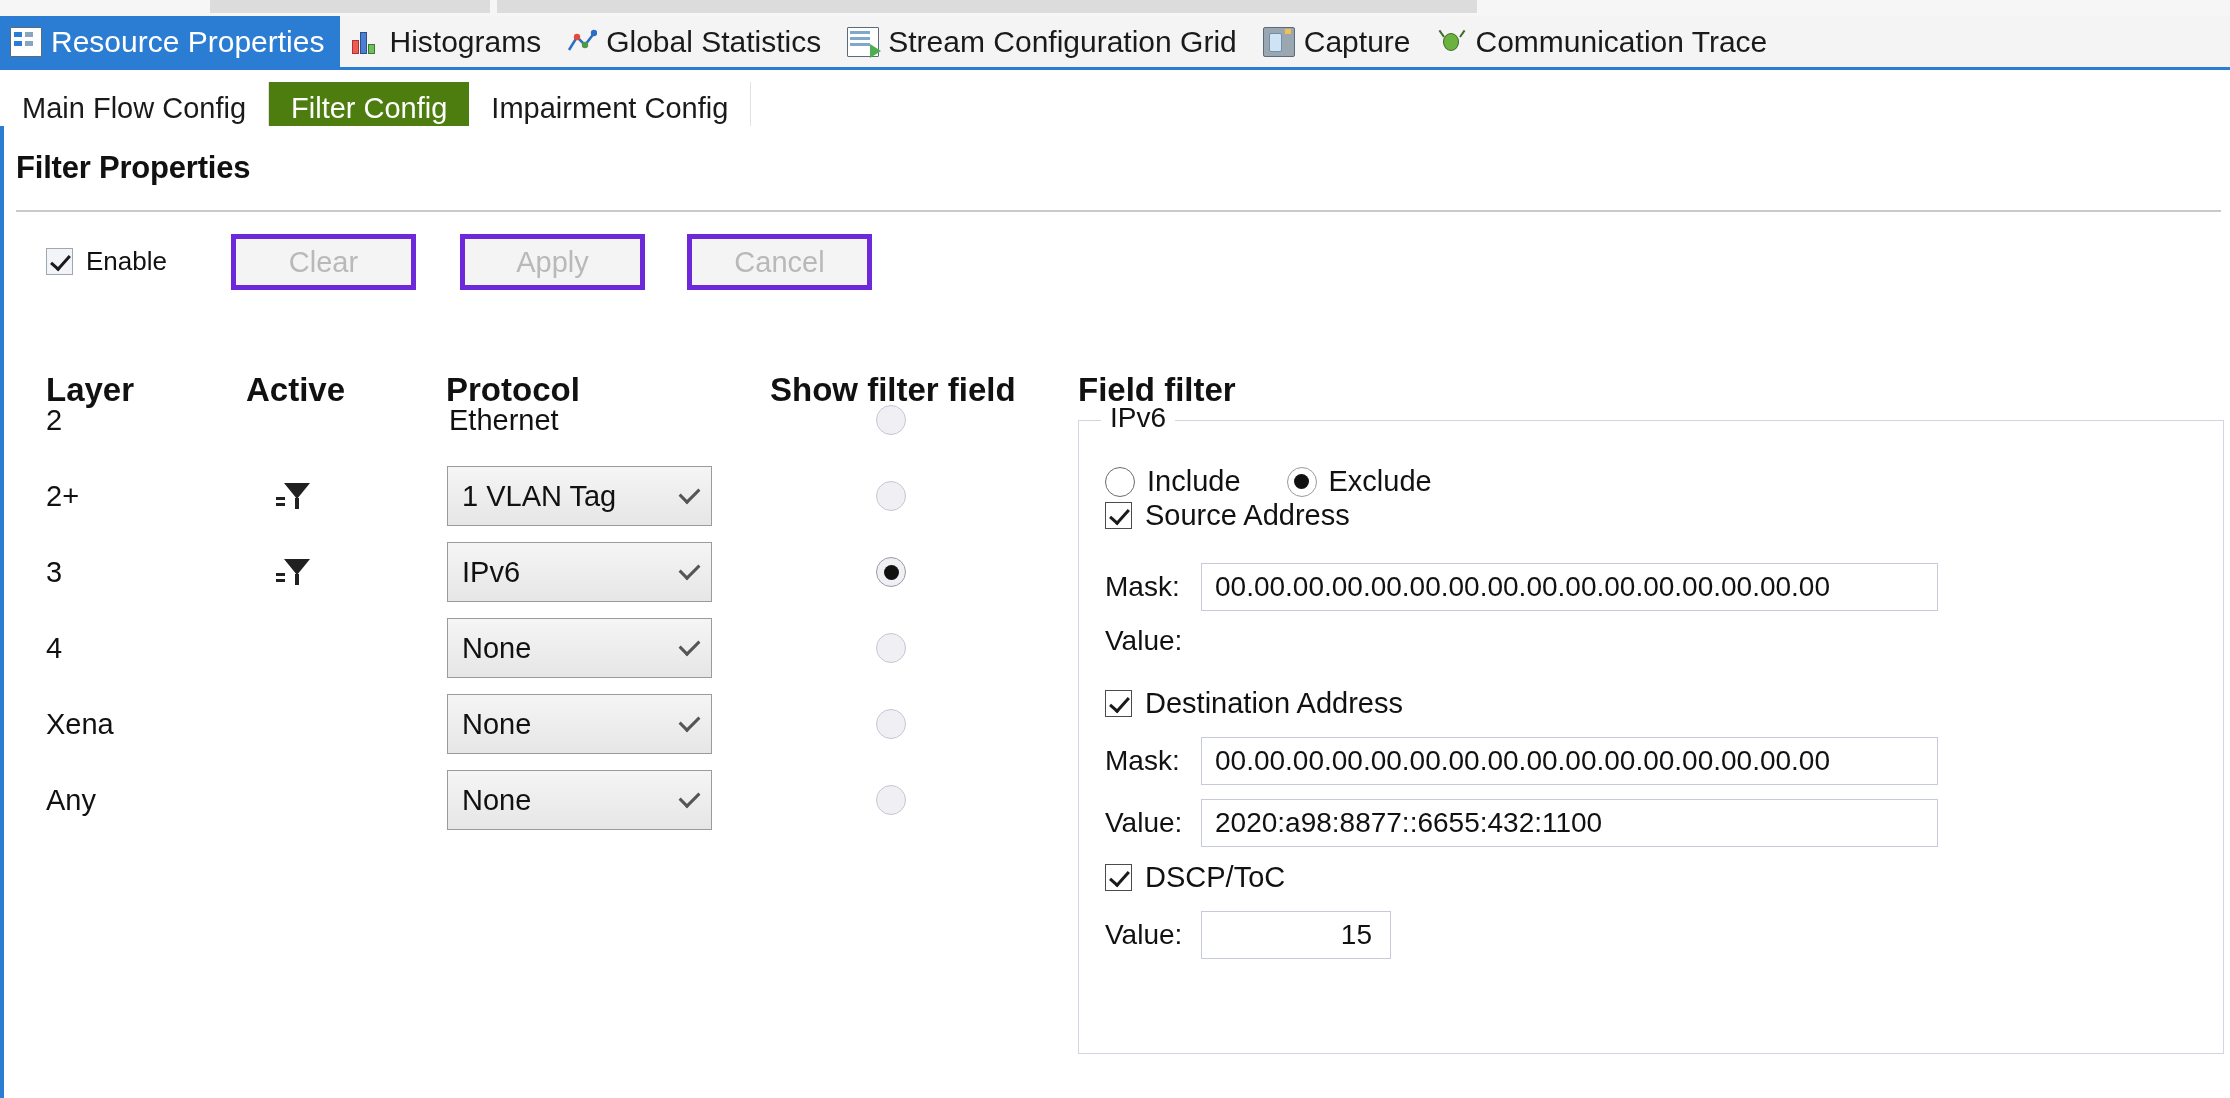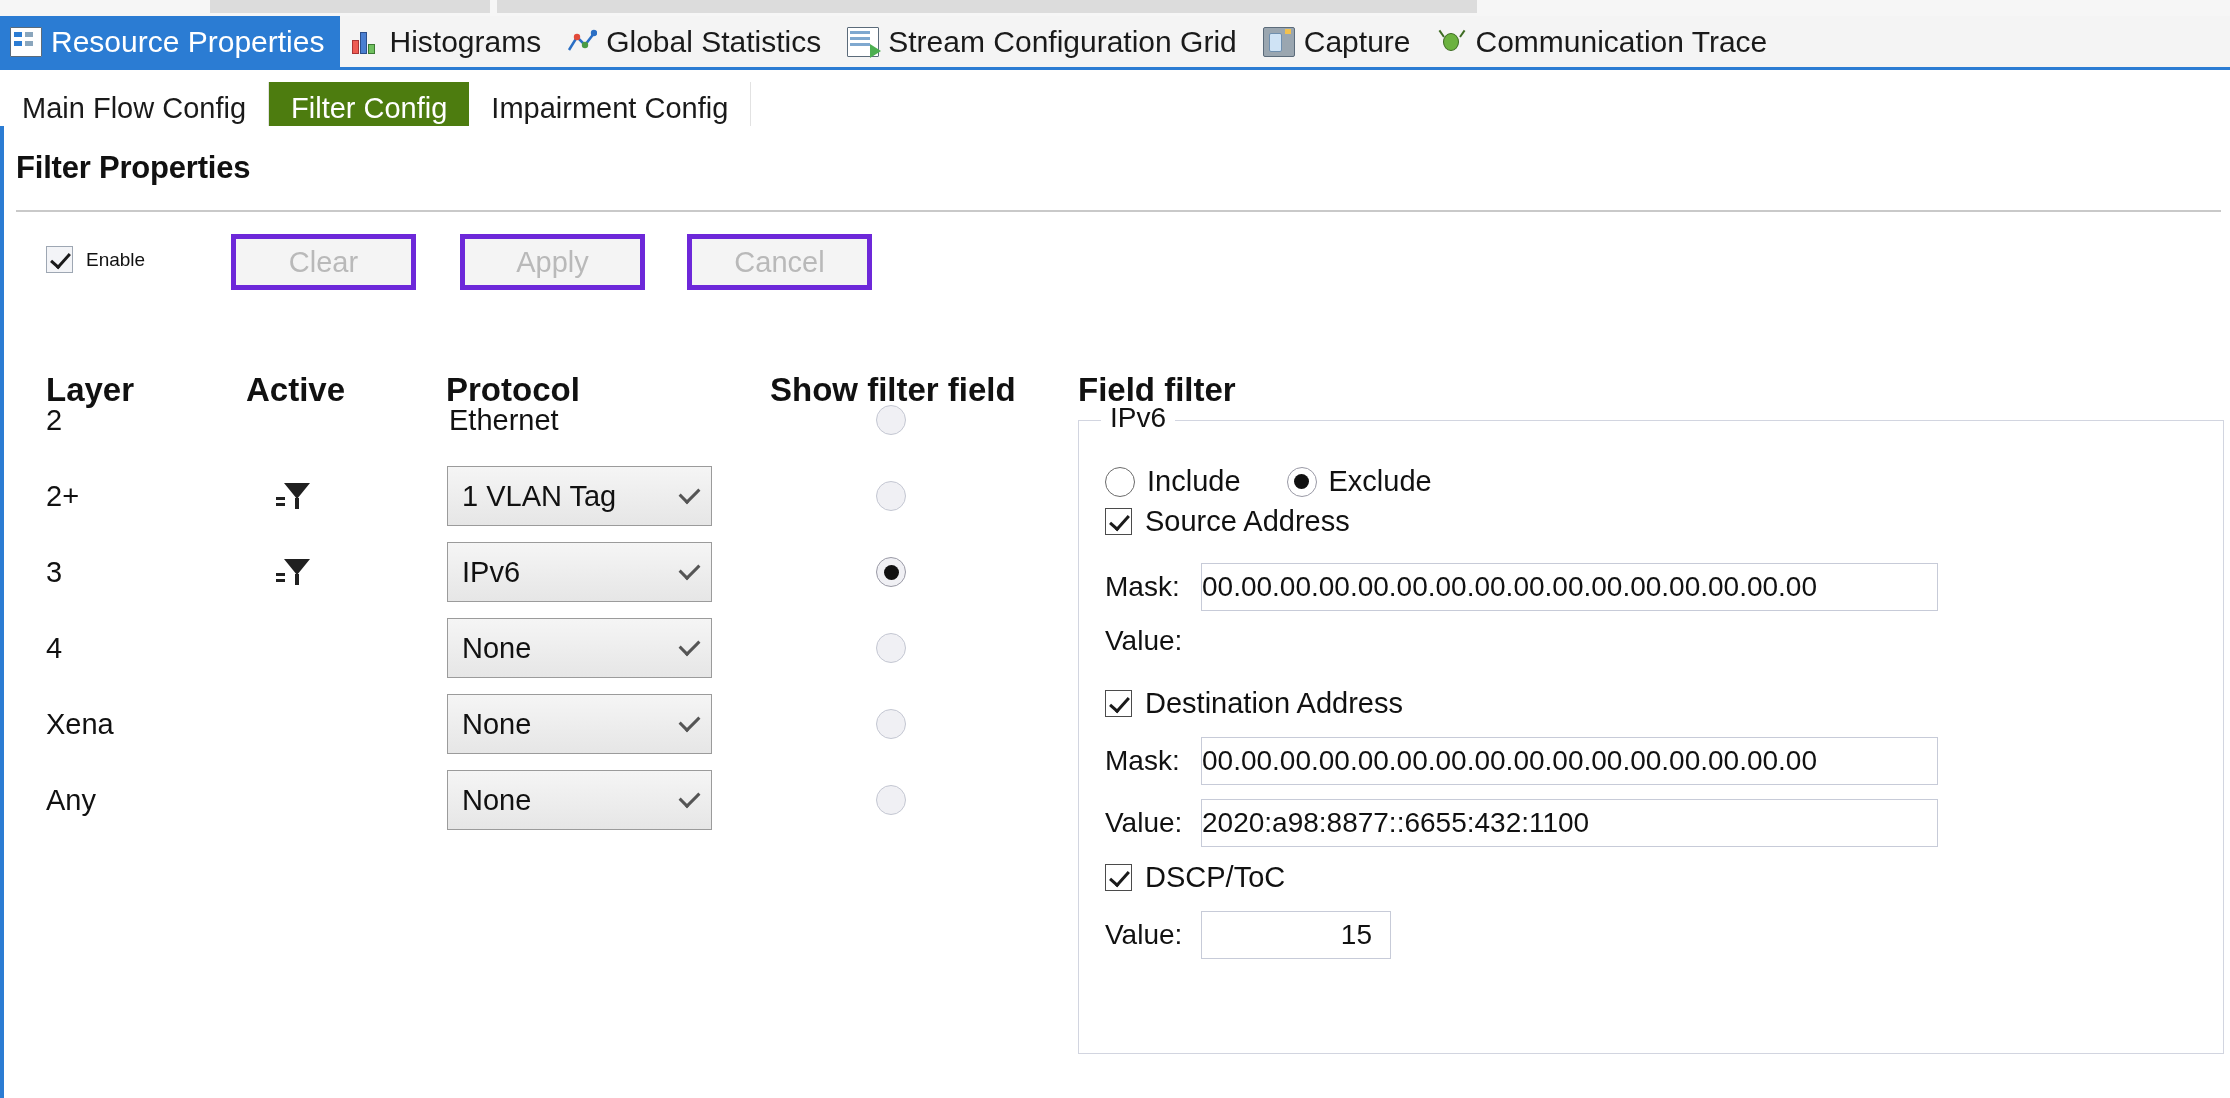--- a/index.html
+++ b/index.html
@@ -143,21 +143,21 @@
     width: 27px; height: 27px; box-sizing: border-box;
     border: 1.5px solid #9ea7b3; background: #f3f4f7;
     position: relative; flex: 0 0 27px;
   }
   .cb.dark { border-color:#4b4b4b; background:#ffffff; }
   .cb.checked::after {
     content: ""; position: absolute; left: 8px; top: 2px;
     width: 8px; height: 16px; border: solid #1a1a1a;
     border-width: 0 3px 3px 0; transform: rotate(42deg);
   }
-  .chk-label { font-size: 19px; color: #111; }
+  .chk-label { font-size: 26px; color: #111; }
 
   .btn {
     position: absolute; top: 0;
     height: 56px; width: 185px;
     box-sizing: border-box;
     border: 5px solid #6d28d9;
     background: #f4f4f4;
     color: #b9b9b9;
     font-size: 29px;
     display: flex; align-items: center; justify-content: center;
@@ -266,20 +266,21 @@
   .chk-line { display: flex; align-items: center; gap: 13px; }
 
   .field-line { display: flex; align-items: center; }
   .field-lbl {
     width: 96px; font-size: 28px; color: #111;
   }
   .tbox {
     height: 48px; box-sizing: border-box;
     border: 1px solid #c7cbd8; background: #ffffff;
     display: flex; align-items: center;
+    padding-left: 13px;
     font-size: 28px; color: #111;
   }
   .tbox.wide { width: 737px; }
   .tbox.num  { width: 190px; justify-content: flex-end; padding-right: 18px; }
 </style>
 </head>
 <body>
 
 <div id="root">
 
@@ -483,21 +484,21 @@
       <div class="groupbox-legend">IPv6</div>
 
       <div class="gb-row radio-line" style="top:44px;">
         <span class="rb dark"></span>
         <span class="inline-label">Include</span>
         <span class="gap"></span>
         <span class="rb dark sel"></span>
         <span class="inline-label">Exclude</span>
       </div>
 
-      <div class="gb-row chk-line" style="top:84px;">
+      <div class="gb-row chk-line" style="top:78px;">
         <span class="cb dark checked"></span>
         <span class="inline-label">Source Address</span>
       </div>
 
       <div class="gb-row field-line" style="top:142px;">
         <span class="field-lbl">Mask:</span>
         <span class="tbox wide">00.00.00.00.00.00.00.00.00.00.00.00.00.00.00.00</span>
       </div>
 
       <div class="gb-row field-line" style="top:204px;">

